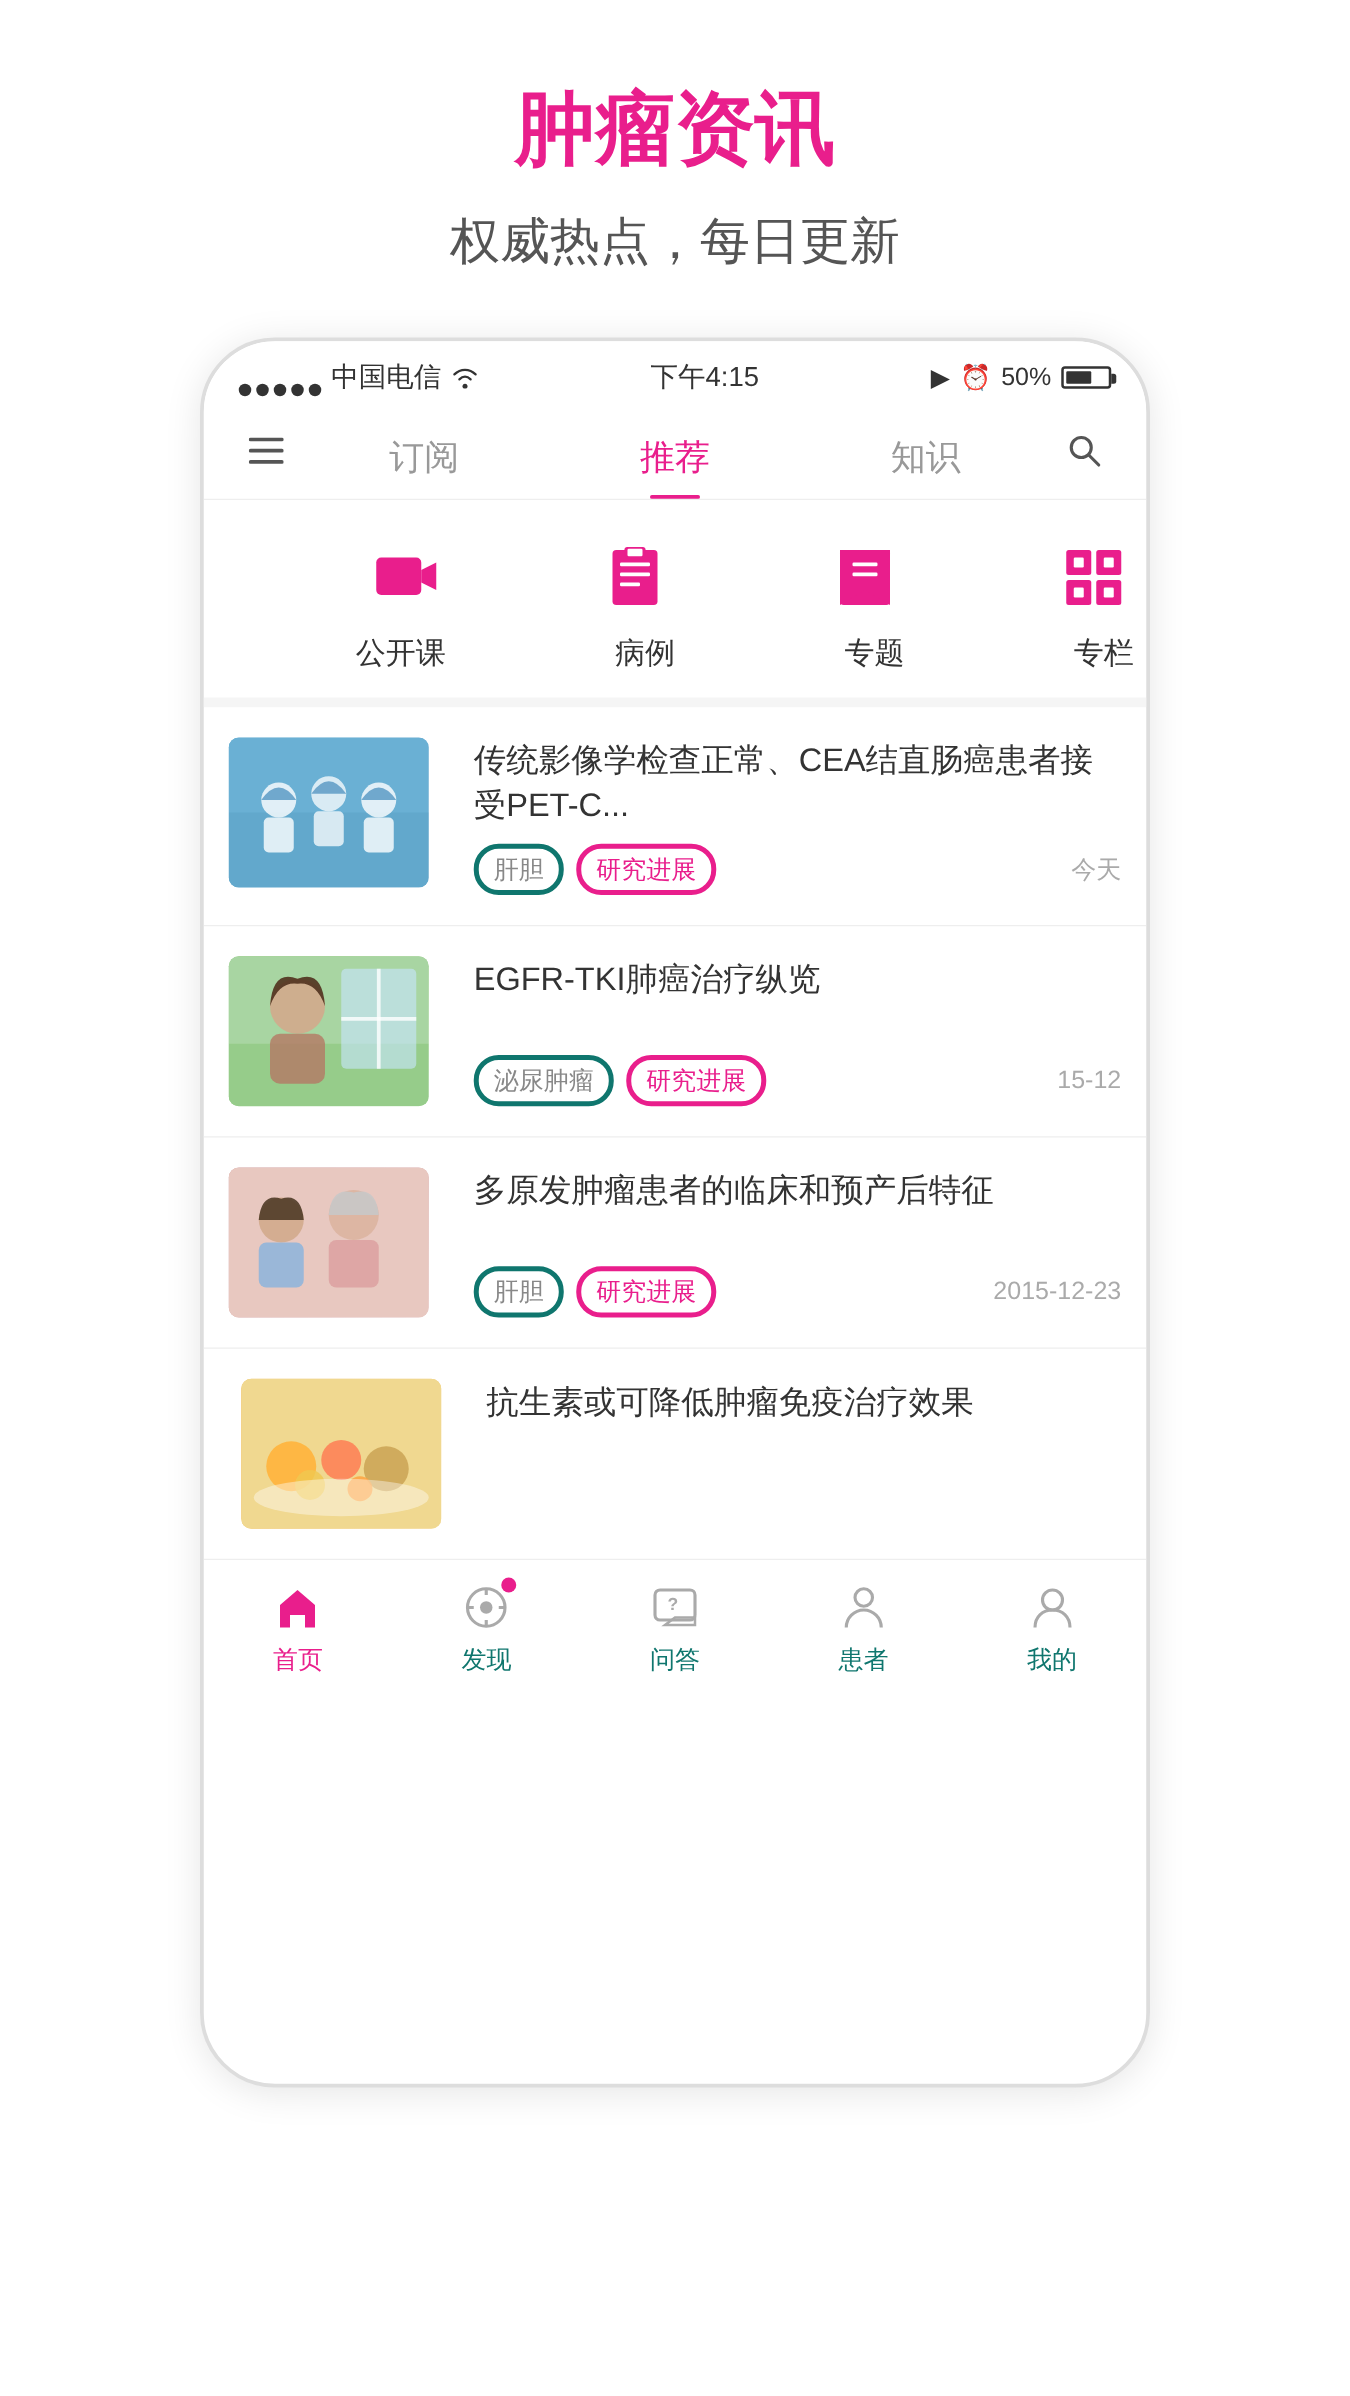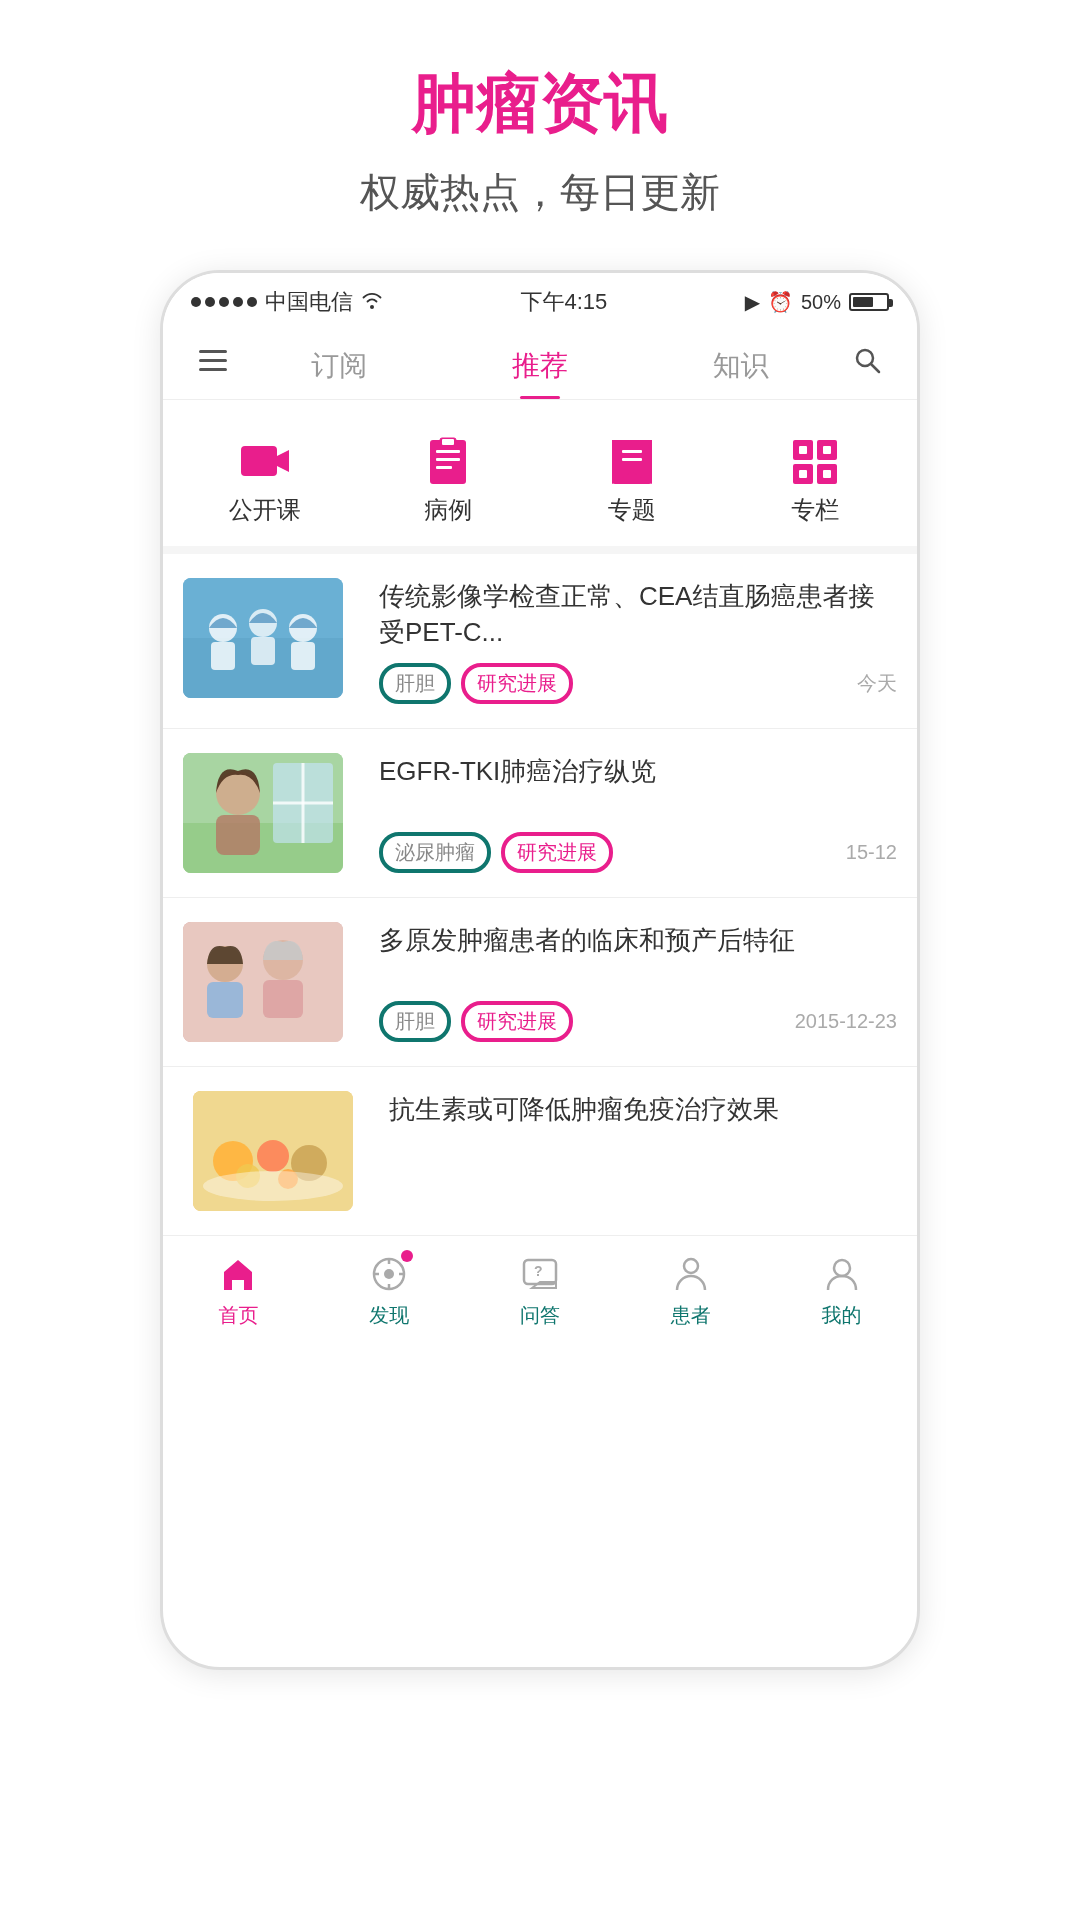--- a/index.html
+++ b/index.html
@@ -45,21 +45,21 @@
     
     .status-bar {
       display: flex;
       justify-content: space-between;
       align-items: center;
       padding: 14px 28px 10px;
       background: white;
       font-size: 22px;
       color: #333;
     }
-    .status-left { display: flex; align-items: center; gap: 8px; font-family: Liberation Serif, serif; }
+    .status-left { display: flex; align-items: flex-end; gap: 8px; font-family: Liberation Serif, serif; }
     .status-dots { display: flex; gap: 4px; }
     .status-dot { width: 10px; height: 10px; background: #333; border-radius: 50%; }
     .status-center { font-size: 22px; color: #333; }
     .status-right { display: flex; align-items: center; gap: 8px; font-size: 20px; }
     .battery-bar {
       width: 40px; height: 18px; border: 2px solid #333; border-radius: 3px;
       position: relative; display: inline-block;
     }
     .battery-bar::after {
       content: '';
@@ -125,21 +125,22 @@
     .categories {
       display: flex;
       padding: 30px 10px 20px;
       background: white;
       border-bottom: 8px solid #f5f5f5;
     }
     .category-item {
       flex: 1;
       display: flex;
       flex-direction: column;
-      align-items: center;
+      align-items: flex-end;
+      gap: 12px;
       cursor: pointer;
     }
     .category-icon {
       width: 64px;
       height: 64px;
       display: flex;
       align-items: center;
       justify-content: center;
       color: #e91e8c;
     }

